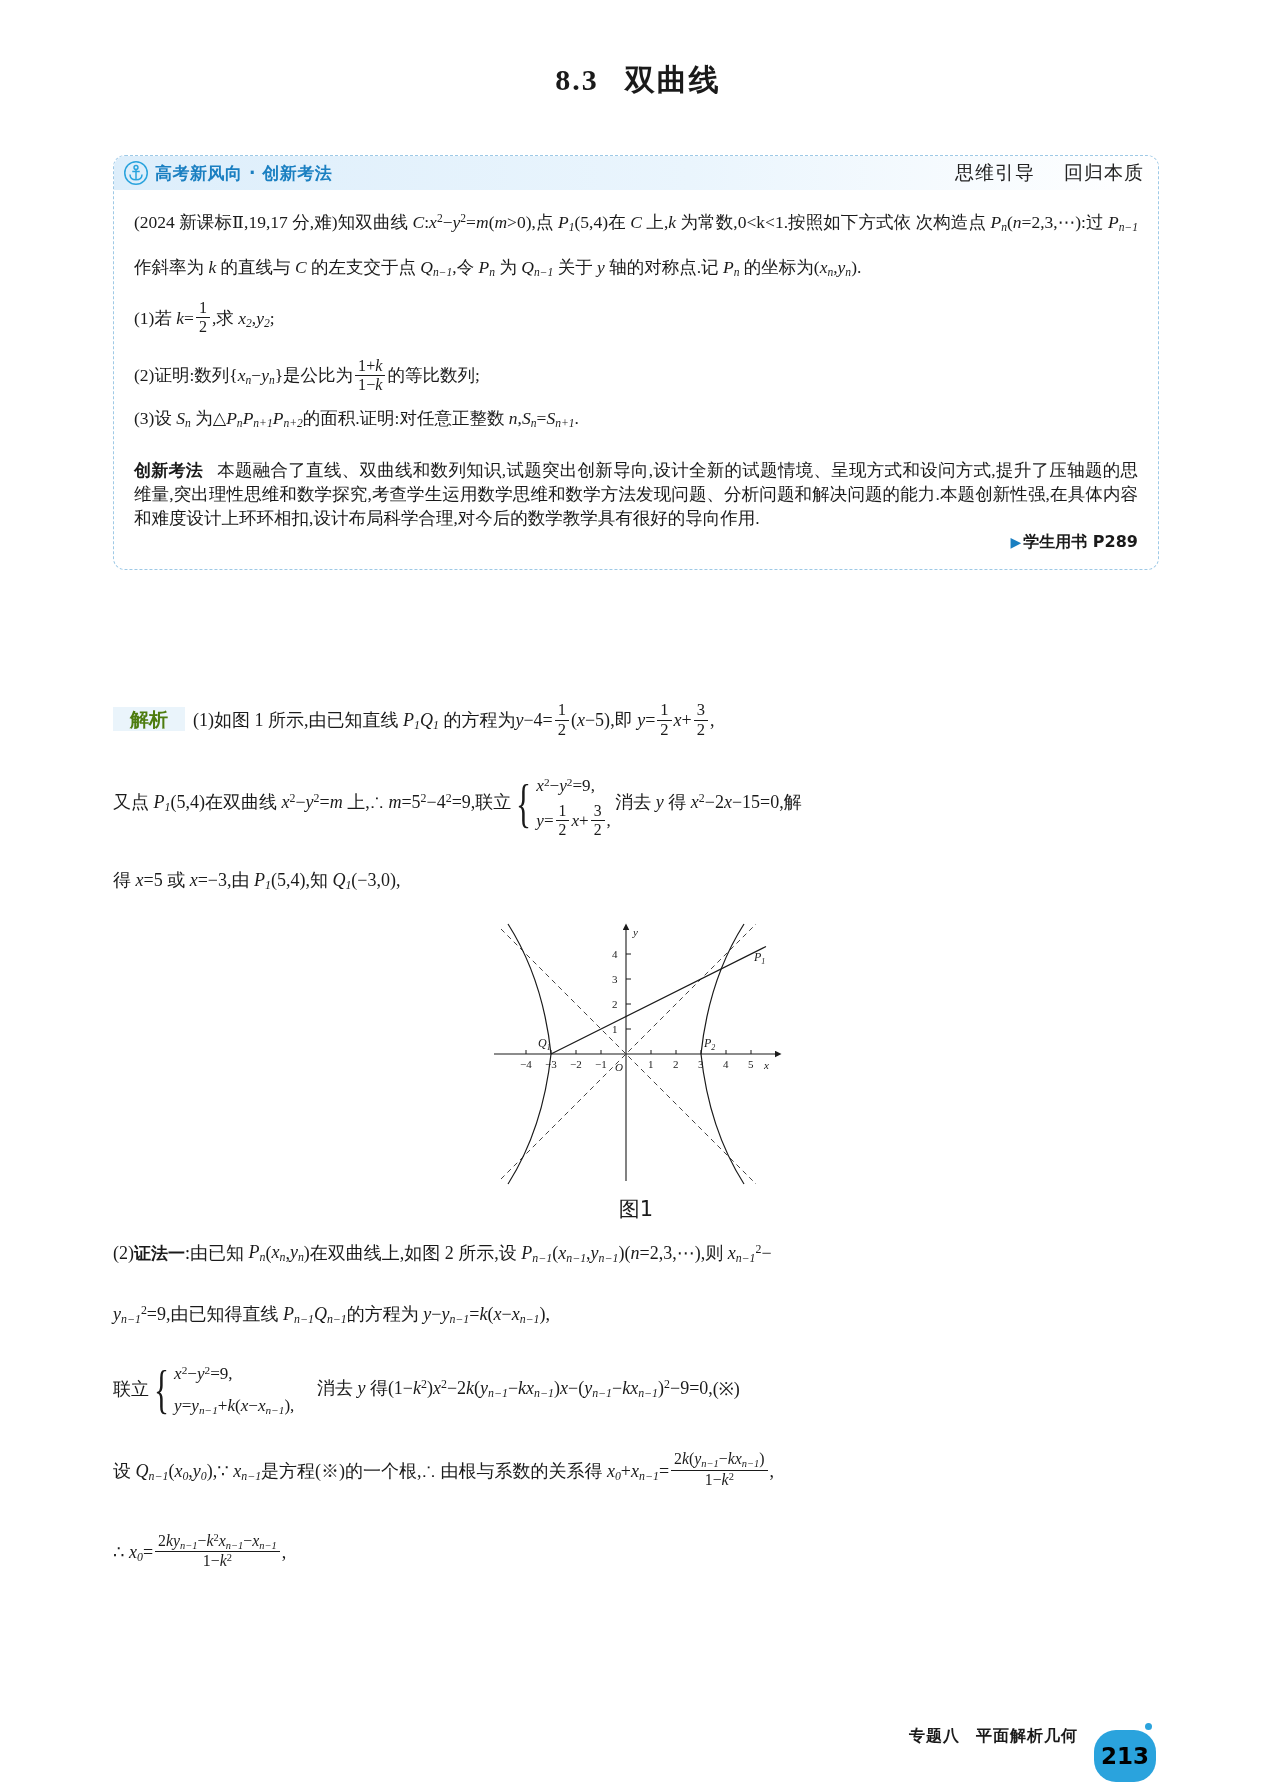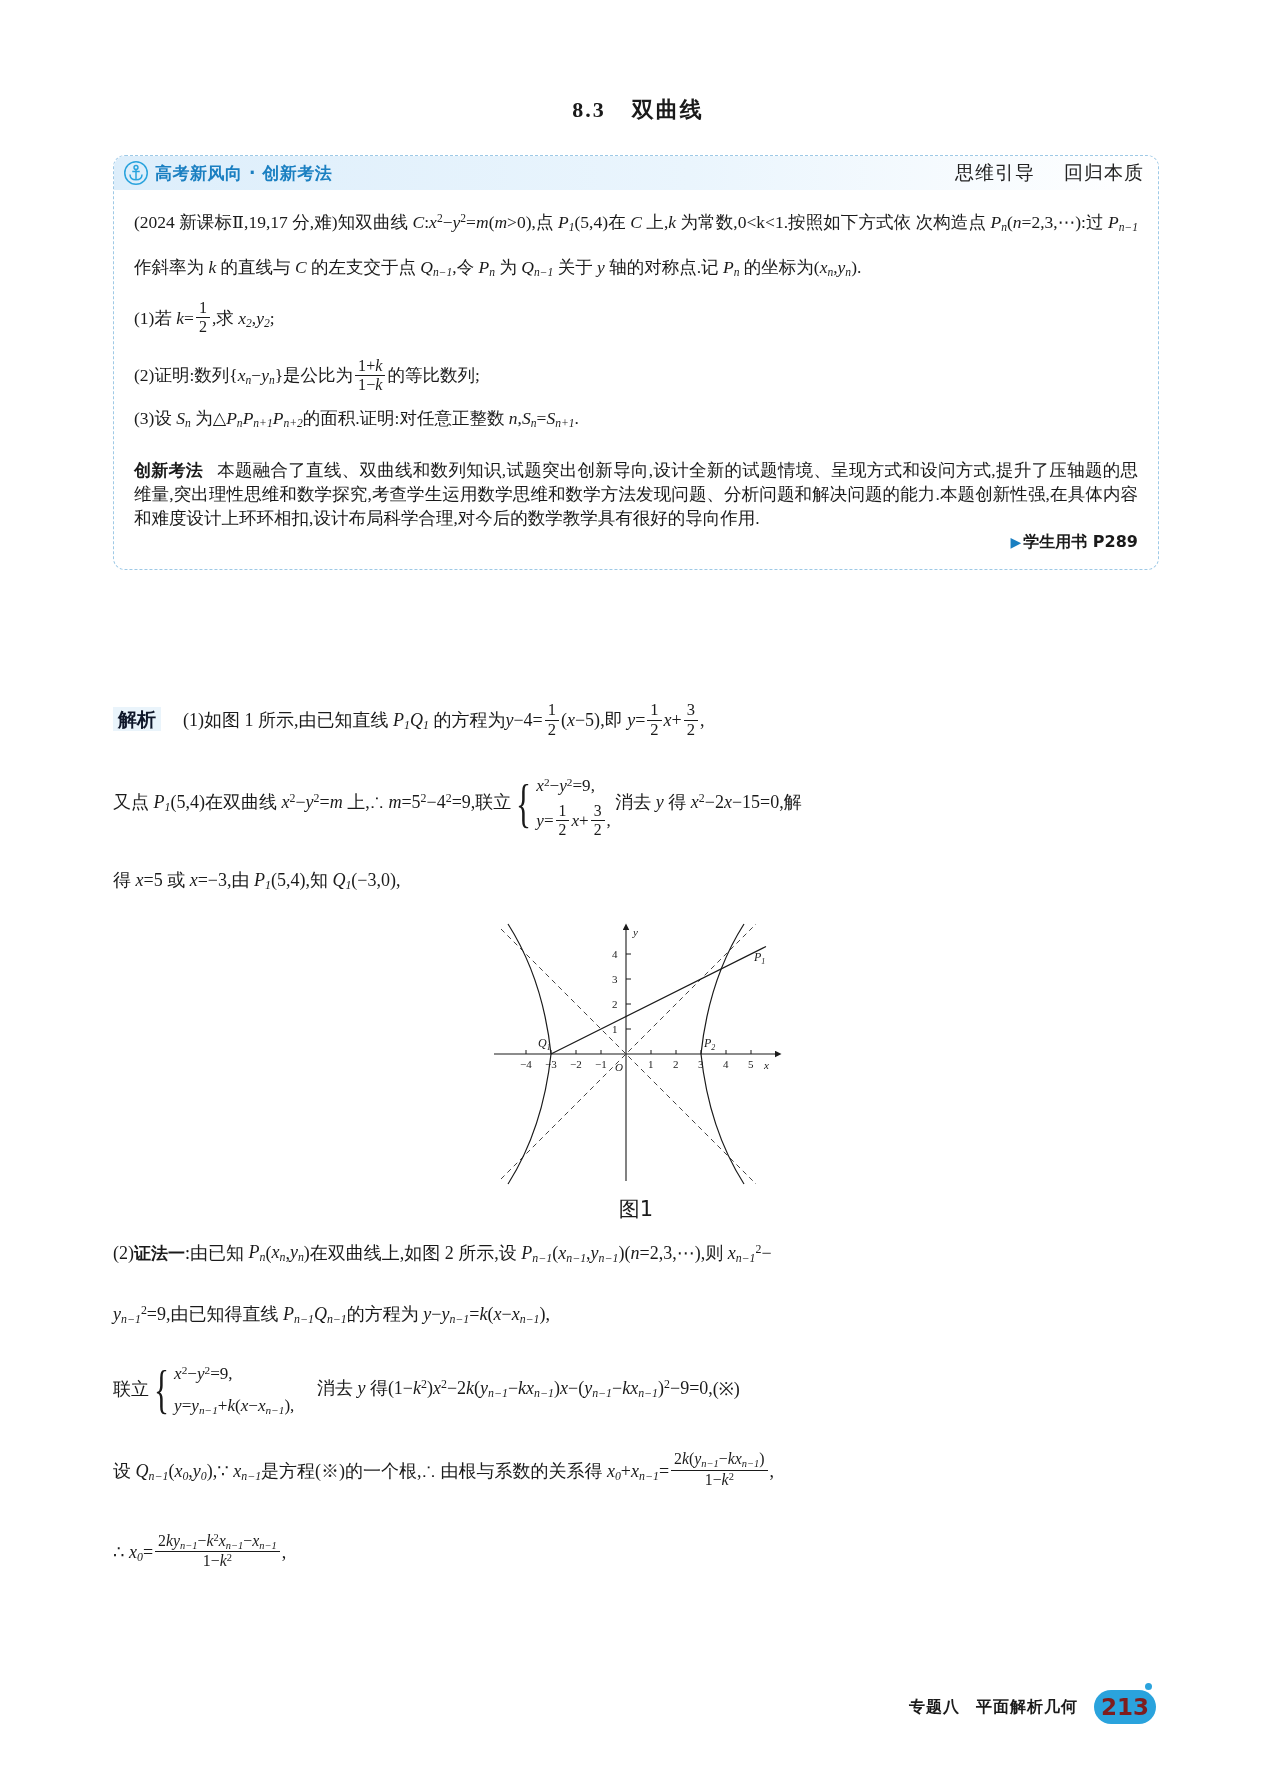--- a/index.html
+++ b/index.html
@@ -9,24 +9,24 @@
     font-family:"Liberation Serif","DejaVu Serif",serif;
     color:#1a1a1a;
     position:relative;
     overflow:hidden;
   }
   .page { position:relative; width:1276px; height:1790px; }
 
   
   .page-title {
     text-align:center;
-    font-size:22px;
+    font-size:30px;
     font-weight:bold;
     letter-spacing:2px;
-    padding-top:95px;
+    padding-top:60px;
     font-family:"DejaVu Sans","Liberation Sans",sans-serif;
   }
   .page-title .num { font-family:"Liberation Serif",serif; font-weight:bold; }
   .page-title .sp { display:inline-block; width:26px; }
 
   
   .hl-box {
     position:absolute;
     left:113px; top:155px;
     width:1046px;
@@ -79,44 +79,45 @@
   .sys-rows { display:inline-block; text-align:left; line-height:1.9; font-size:.95em;}
 
   .bold-label { font-weight:bold; font-family:"DejaVu Sans","Liberation Sans",sans-serif; font-size:17px;}
   .ref-line { text-align:right; font-size:16px; font-weight:bold;
               font-family:"DejaVu Sans","Liberation Sans",sans-serif; margin-top:2px;}
   .ref-line .tri { color:#1a7fc1; font-size:14px; margin-right:2px; }
 
   
   .sol { position:absolute; left:113px; top:690px; width:1046px; }
   .jx {
-    color:#0f172a; font-weight:bold; font-size:19px;
+    color:#4d7c0f; font-weight:bold; font-size:19px;
     font-family:"DejaVu Sans","Liberation Sans",sans-serif;
-    background:#eaf4fb; padding:1px 5px; margin-right:22px;
+    background:#eaf4fb; padding:1px 17px; margin-right:8px;
   }
   .sol .ln { line-height:58px; font-size:18px; }
 
   
   .figwrap { position:relative; width:100%; text-align:center; margin-top:4px; }
   .figcap { text-align:center; font-size:21px; margin-top:2px;
             font-family:"DejaVu Sans","Liberation Sans",sans-serif;}
 
   
   .footer { position:absolute; left:0; top:1690px; width:1276px; }
   .foot-inner { display:flex; align-items:center; justify-content:flex-end;
                 padding-right:120px; }
   .foot-txt { font-size:16px; font-weight:bold; letter-spacing:1px;
               font-family:"DejaVu Sans","Liberation Sans",sans-serif; margin-right:16px; }
   .foot-txt .gap { display:inline-block; width:16px; }
   .pagebubble {
-    width:62px; height:34px; border-radius:22px;
-    background:#2aa3dd; color:#7f1d1d; font-weight:bold; font-size:23px;
+    width:62px; height:52px; border-radius:22px;
+    background:#2aa3dd; color:#000000; font-weight:bold; font-size:23px;
     display:flex; align-items:center; justify-content:center;
     font-family:"DejaVu Sans","Liberation Sans",sans-serif;
     position:relative;
+    margin-top:40px;
   }
   .pagebubble:after{
     content:""; position:absolute; right:4px; top:-7px;
     width:7px;height:7px;border-radius:50%;background:#2aa3dd;
   }
 </style>
 </head>
 <body>
 
 <div class="page">

